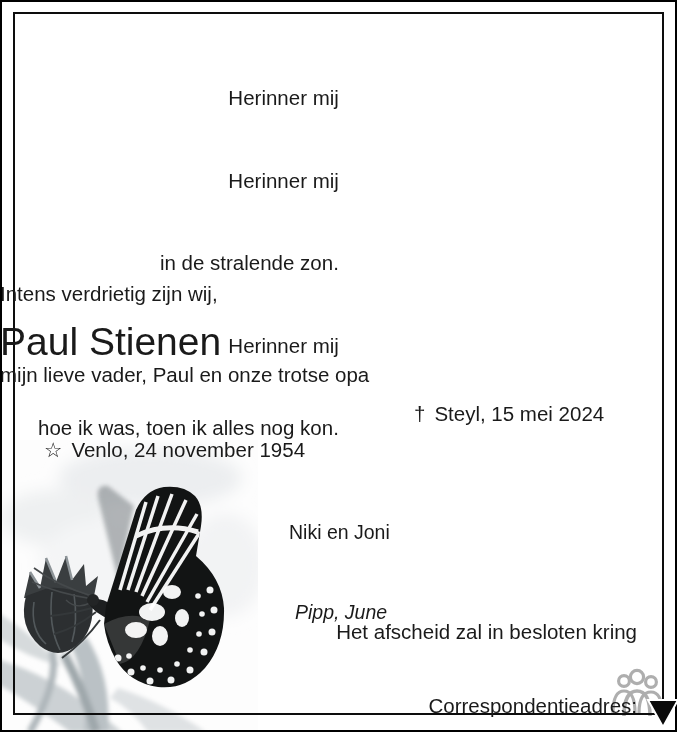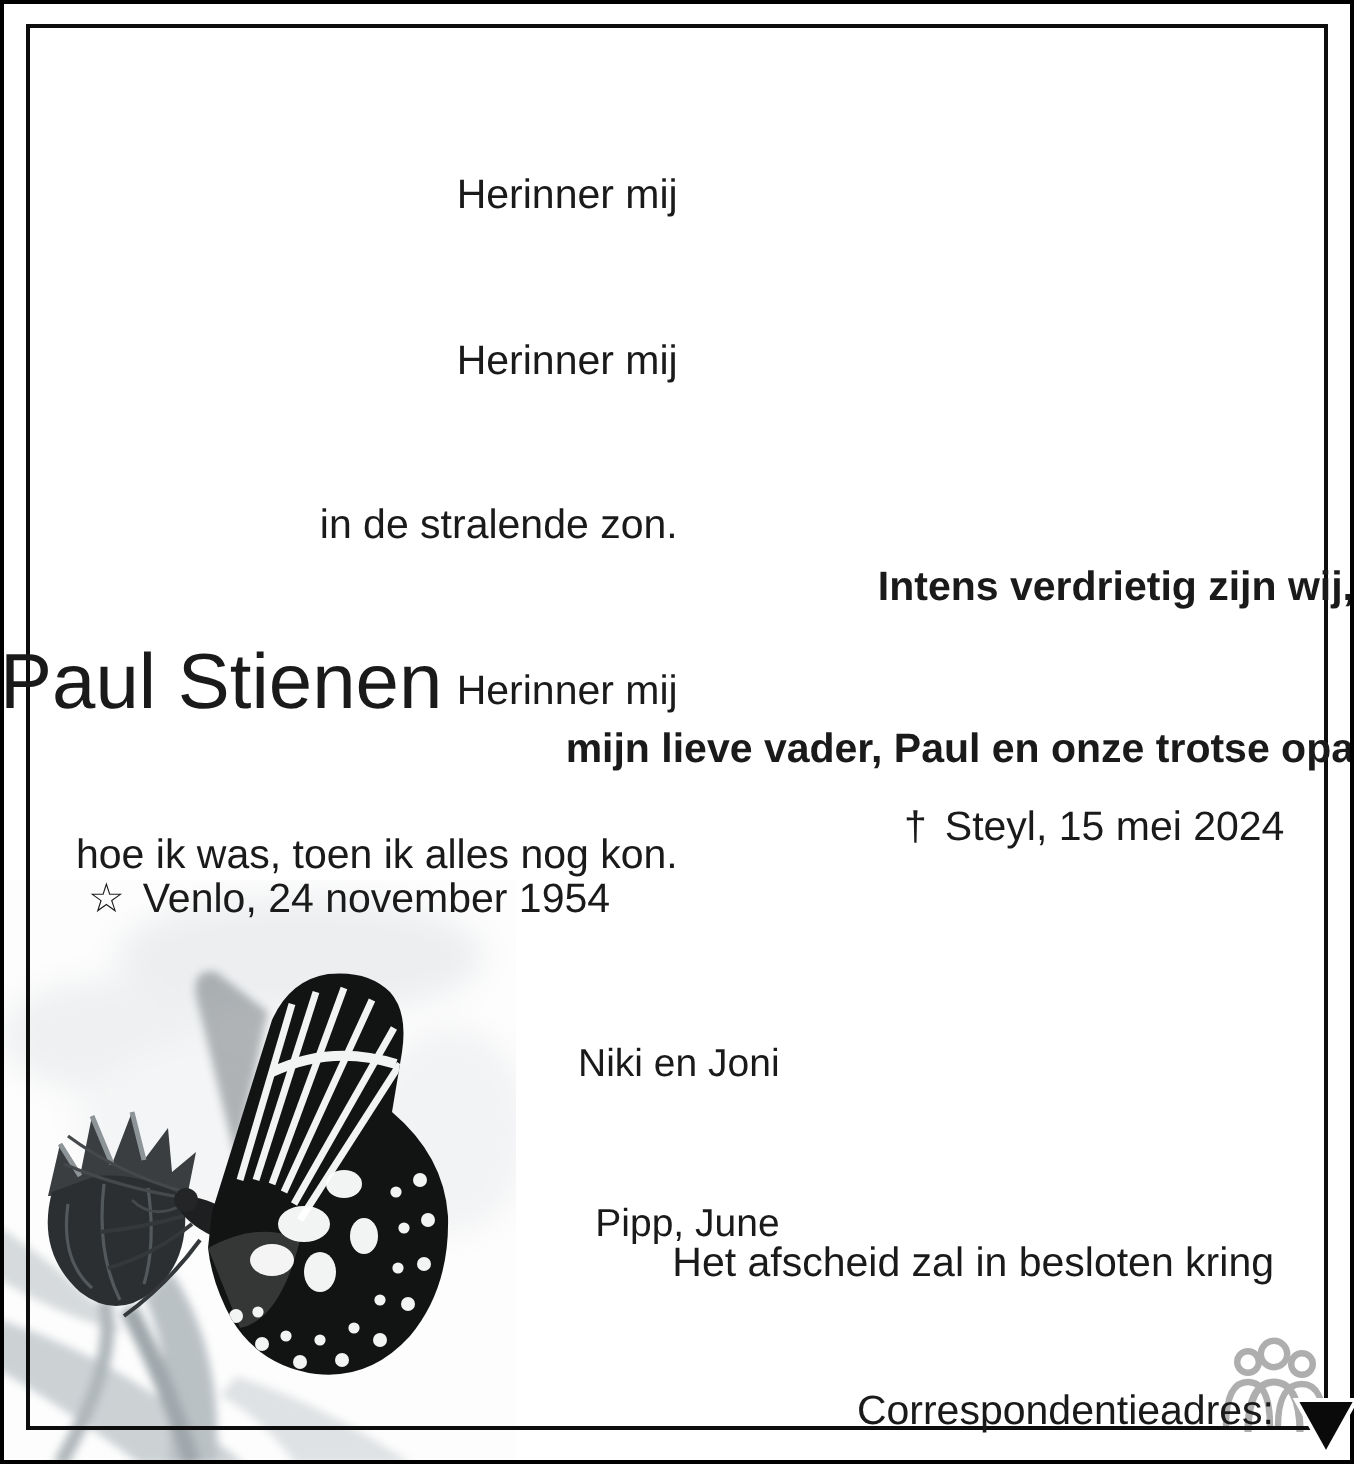--- a/index.html
+++ b/index.html
@@ -4,28 +4,28 @@
 <style>
   html,body{margin:0;padding:0;background:#fff;}
   .card{
     position:relative;width:677px;height:732px;background:#ffffff;
     font-family:"Liberation Sans","DejaVu Sans",sans-serif;color:#1a1a1a;overflow:hidden;
   }
   .outer-frame{position:absolute;inset:0;border:2px solid #000;z-index:7;pointer-events:none;}
   .inner-frame{position:absolute;left:13px;top:12px;right:13px;bottom:17px;border:2px solid #0d0d0d;z-index:2;pointer-events:none;}
   .txt{position:absolute;z-index:3;white-space:pre;}
   .poem{left:38px;top:29px;font-size:20.5px;line-height:27.5px;text-align:right;}
-  .intro{left:0;top:226px;width:100%;text-align:right;font-size:20.5px;line-height:27px;font-weight:bold;}
+  .intro{left:0;top:226px;width:100%;text-align:left;font-size:20.5px;line-height:27px;}
   .name{left:0;top:317px;width:100%;text-align:left;font-size:39px;line-height:50px;font-weight:400;margin:0;}
   .dates{left:0;top:400px;width:100%;font-size:20.5px;line-height:27px;}
   .dates .birth{position:absolute;left:44px;top:0;margin-top:36px;}
-  .dates .death{position:absolute;left:452px;top:0;}
+  .dates .death{position:absolute;left:414px;top:0;}
   .sym{display:inline-block;margin-right:9px;}
   .family{left:278px;top:466px;font-size:19.5px;line-height:26.5px;margin-left:11px;}
-  .family .pets{padding-left:6px;text-align:right;}
+  .family .pets{font-style:italic;padding-left:6px;}
   .farewell{right:40px;top:561px;text-align:right;font-size:20.5px;line-height:28.5px;}
   .corr{right:40px;top:635px;text-align:right;font-size:20.5px;line-height:28.5px;}
   .butterfly{position:absolute;left:0;top:440px;width:258px;height:292px;z-index:1;}
   .people-icon{position:absolute;left:608px;top:666px;width:58px;height:54px;z-index:1;}
   .corner-triangle{position:absolute;left:646px;top:697px;width:34px;height:32px;z-index:8;}
 </style>
 </head>
 <body>
 
 <div class="card">

